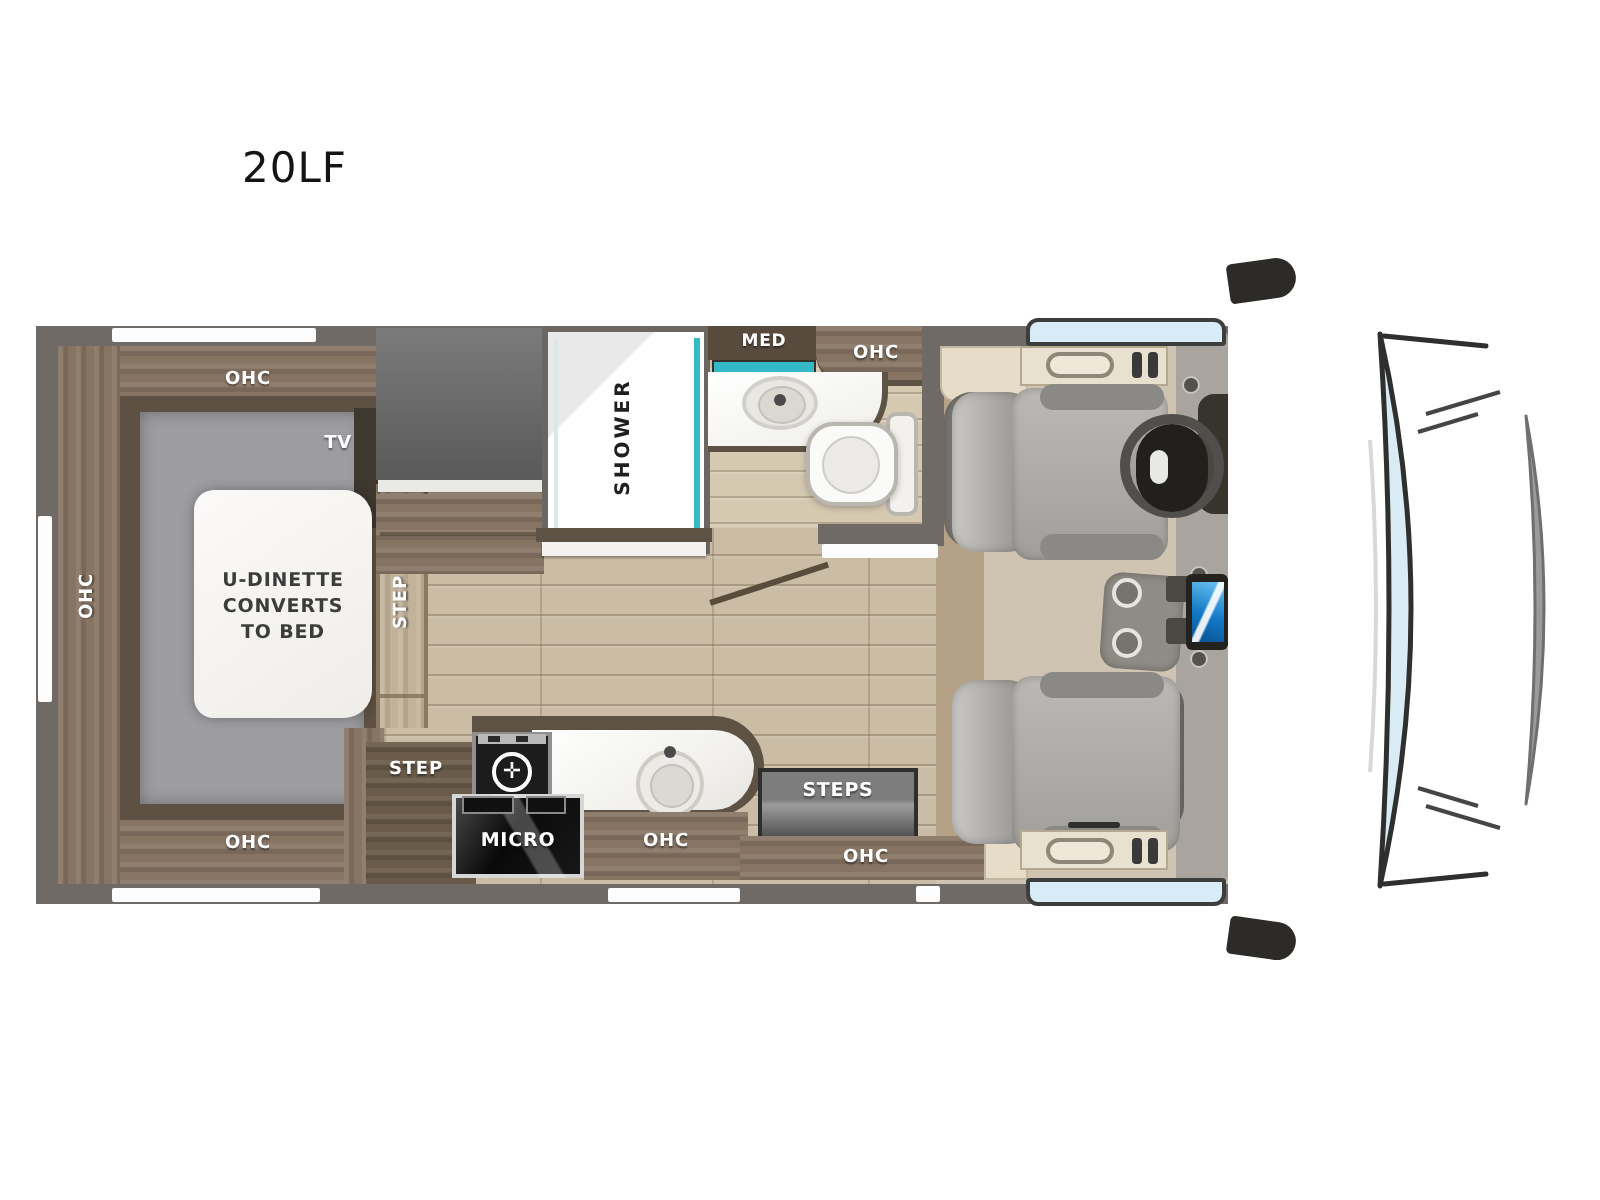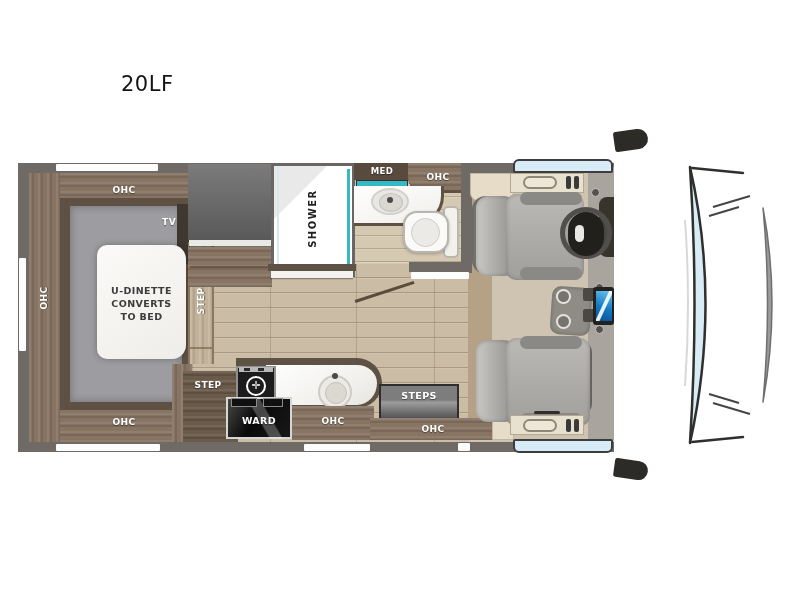--- a/index.html
+++ b/index.html
@@ -114,21 +114,21 @@
   <div class="abs" style="left:246px;top:376px;width:20px;height:20px;border:2px solid #ffffff;border-radius:50%;box-sizing:border-box;color:#fff;font-size:11px;font-weight:bold;text-align:center;line-height:16px;">✛</div>
 
   <div class="abs" style="left:318px;top:375px;width:34px;height:34px;background:#eceae6;border:2px solid #cfccc6;border-radius:50%;box-sizing:border-box;"></div>
   <div class="abs" style="left:325px;top:382px;width:20px;height:20px;background:#dcd9d3;border:1px solid #c3c1bb;border-radius:50%;"></div>
   <div class="abs" style="left:332px;top:373px;width:6px;height:6px;background:#4a4a4a;border-radius:50%;"></div>
 
   <div class="abs" style="left:226px;top:397px;width:66px;height:42px;background:linear-gradient(120deg,#474747,#090909 45%,#181818),#111;border:2px solid #d6d6d6;box-sizing:border-box;"></div>
   <div class="abs" style="left:226px;top:397px;width:66px;height:42px;background:linear-gradient(60deg,transparent 48%,rgba(255,255,255,.25) 50% 62%,transparent 64%);"></div>
   <div class="abs" style="left:231px;top:398px;width:26px;height:9px;background:#101010;border:1px solid #8a8a8a;box-sizing:border-box;"></div>
   <div class="abs" style="left:263px;top:398px;width:20px;height:9px;background:#101010;border:1px solid #8a8a8a;box-sizing:border-box;"></div>
-  <div class="lbl" style="left:226px;top:415px;width:66px;font-size:9.5px;">WARD</div>
+  <div class="lbl" style="left:226px;top:415px;width:66px;font-size:9.5px;">MICRO</div>
   <div class="abs woodh" style="left:292px;top:406px;width:82px;height:34px;"></div>
   <div class="lbl" style="left:292px;top:416px;width:82px;">OHC</div>
 
   <div class="abs" style="left:379px;top:384px;width:80px;height:40px;background:linear-gradient(180deg,#7d7d7d 0 38%,#9c9c9c 46%,#404040);border:2px solid #2e2e2e;box-sizing:border-box;"></div>
   <div class="lbl" style="left:379px;top:390px;width:80px;font-size:9.5px;">STEPS</div>
   <div class="abs woodh" style="left:370px;top:418px;width:126px;height:22px;"></div>
   <div class="lbl" style="left:370px;top:424px;width:126px;">OHC</div>
 
   <div class="abs cream" style="left:470px;top:173px;width:44px;height:28px;border-radius:0 0 8px 8px;"></div>
   <div class="abs cream" style="left:492px;top:414px;width:22px;height:26px;border-radius:8px 8px 0 0;"></div>

